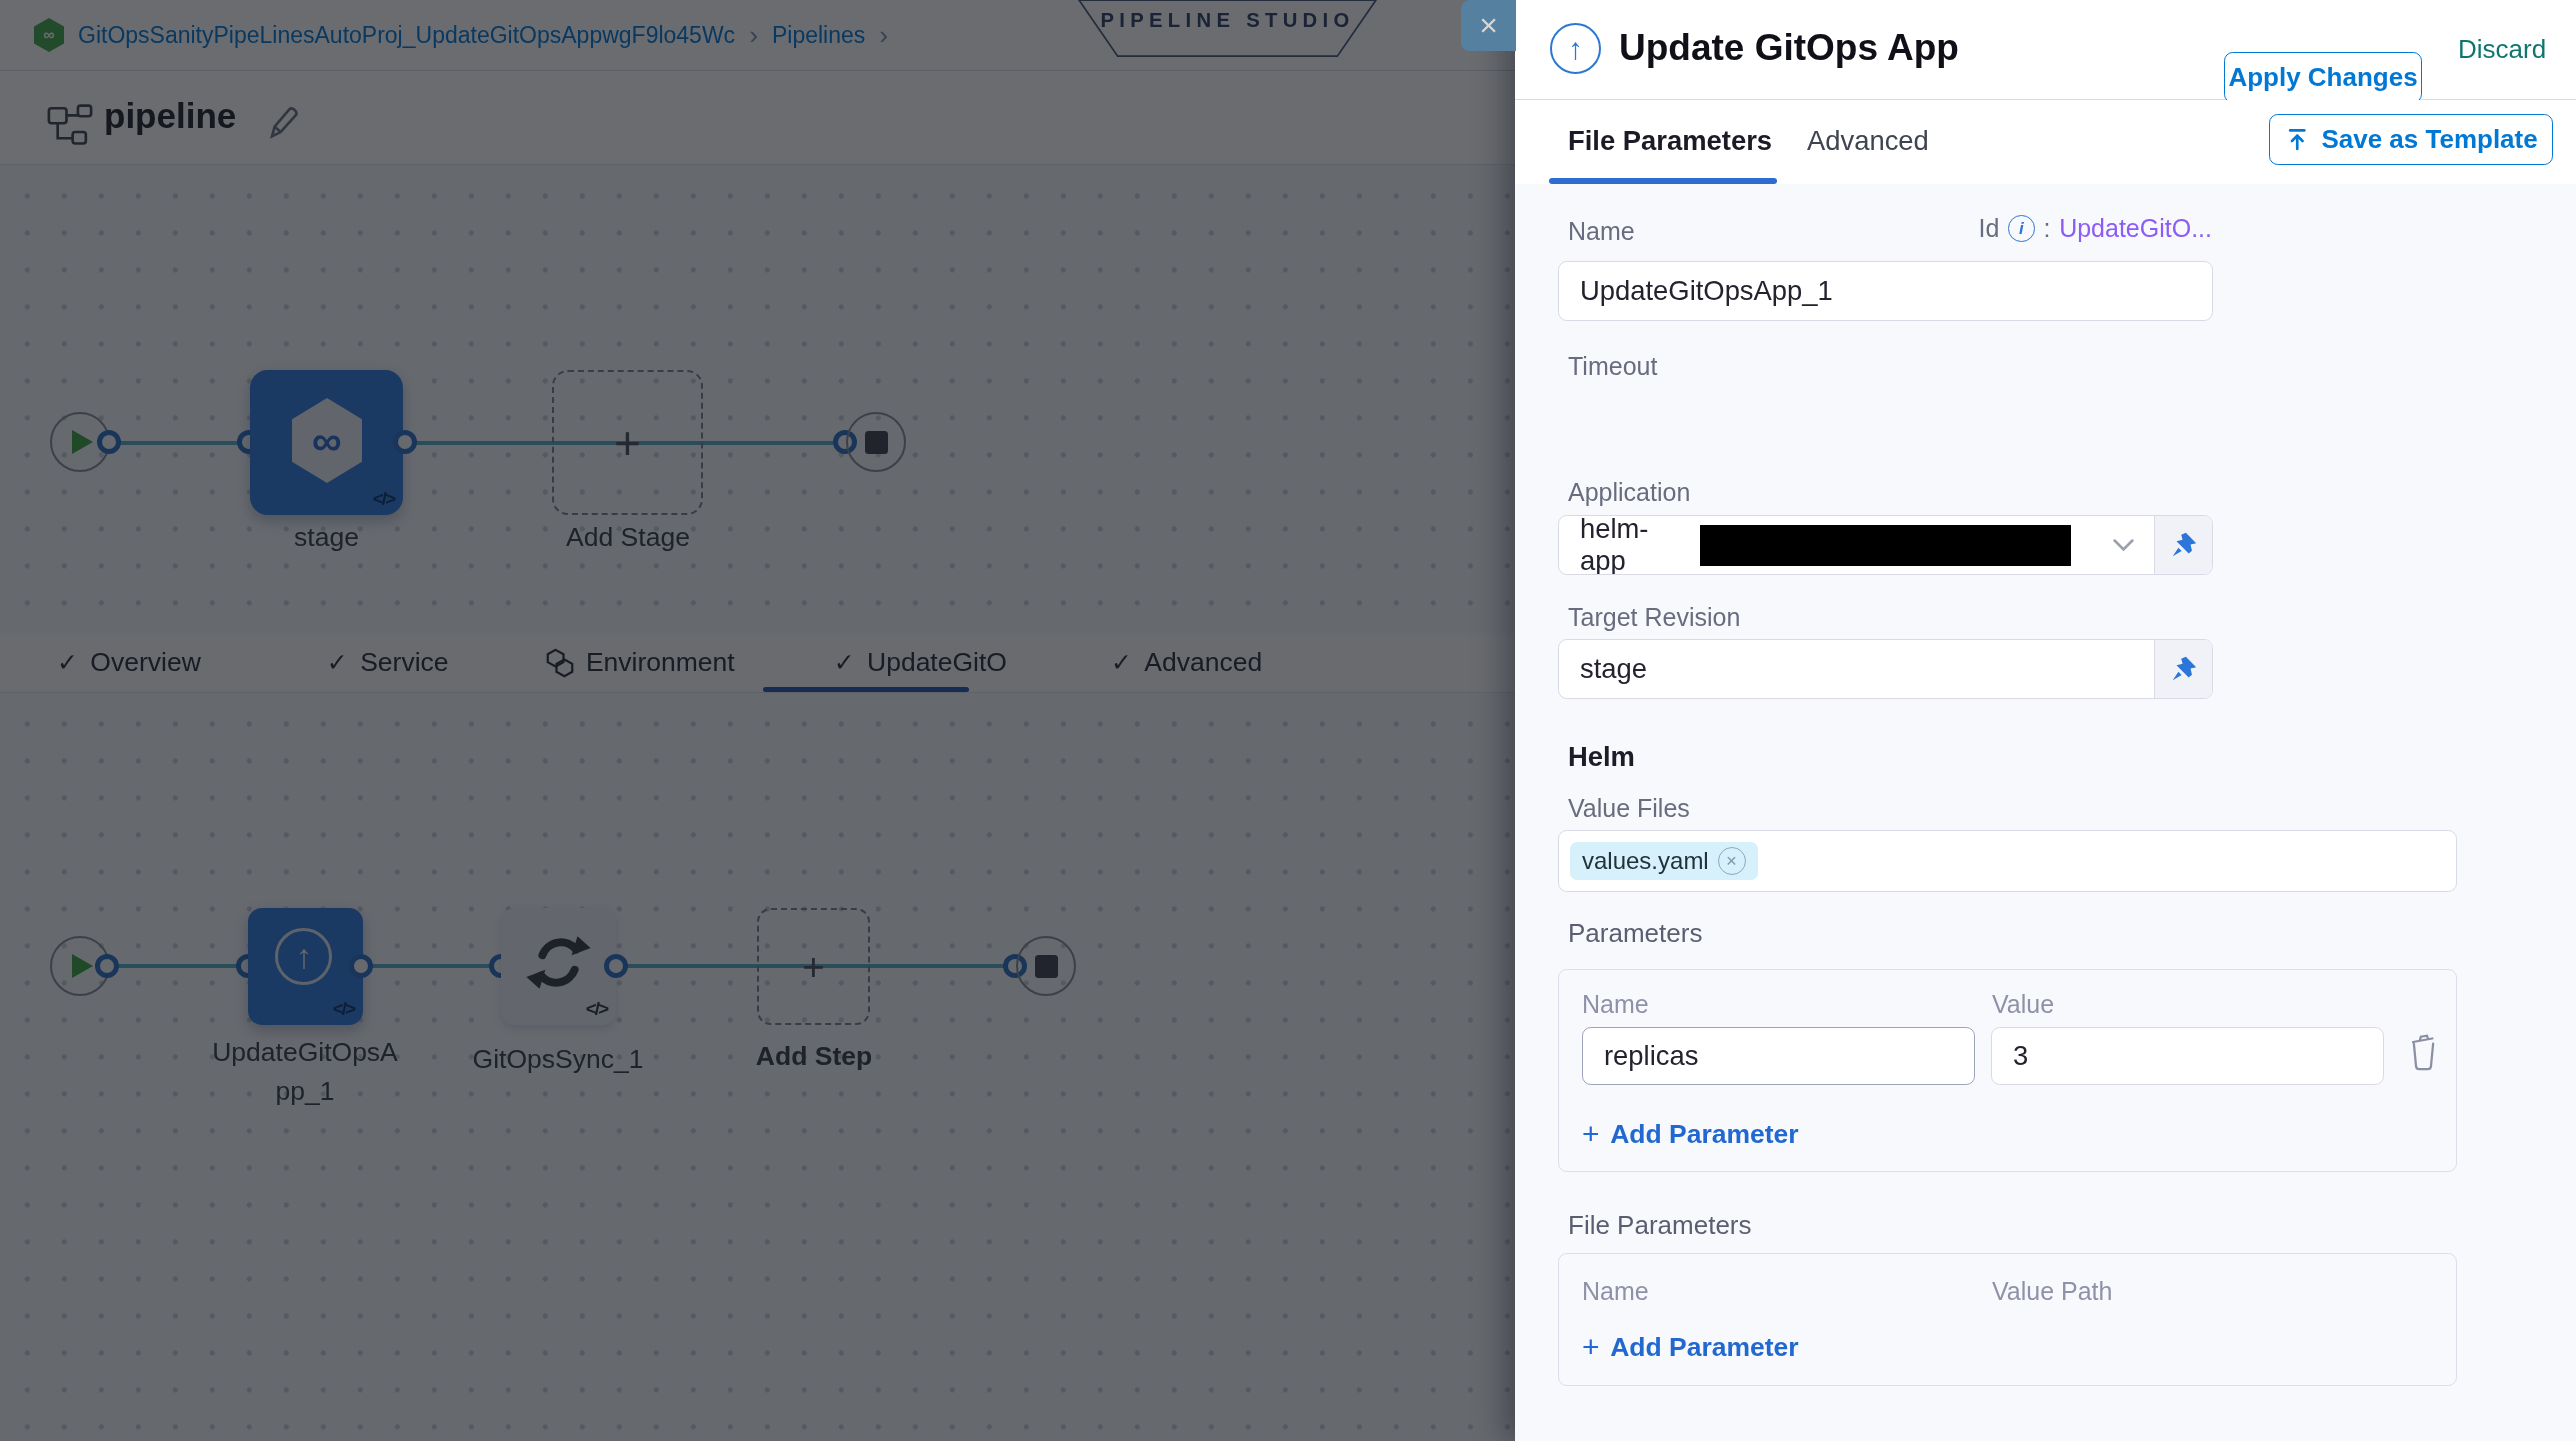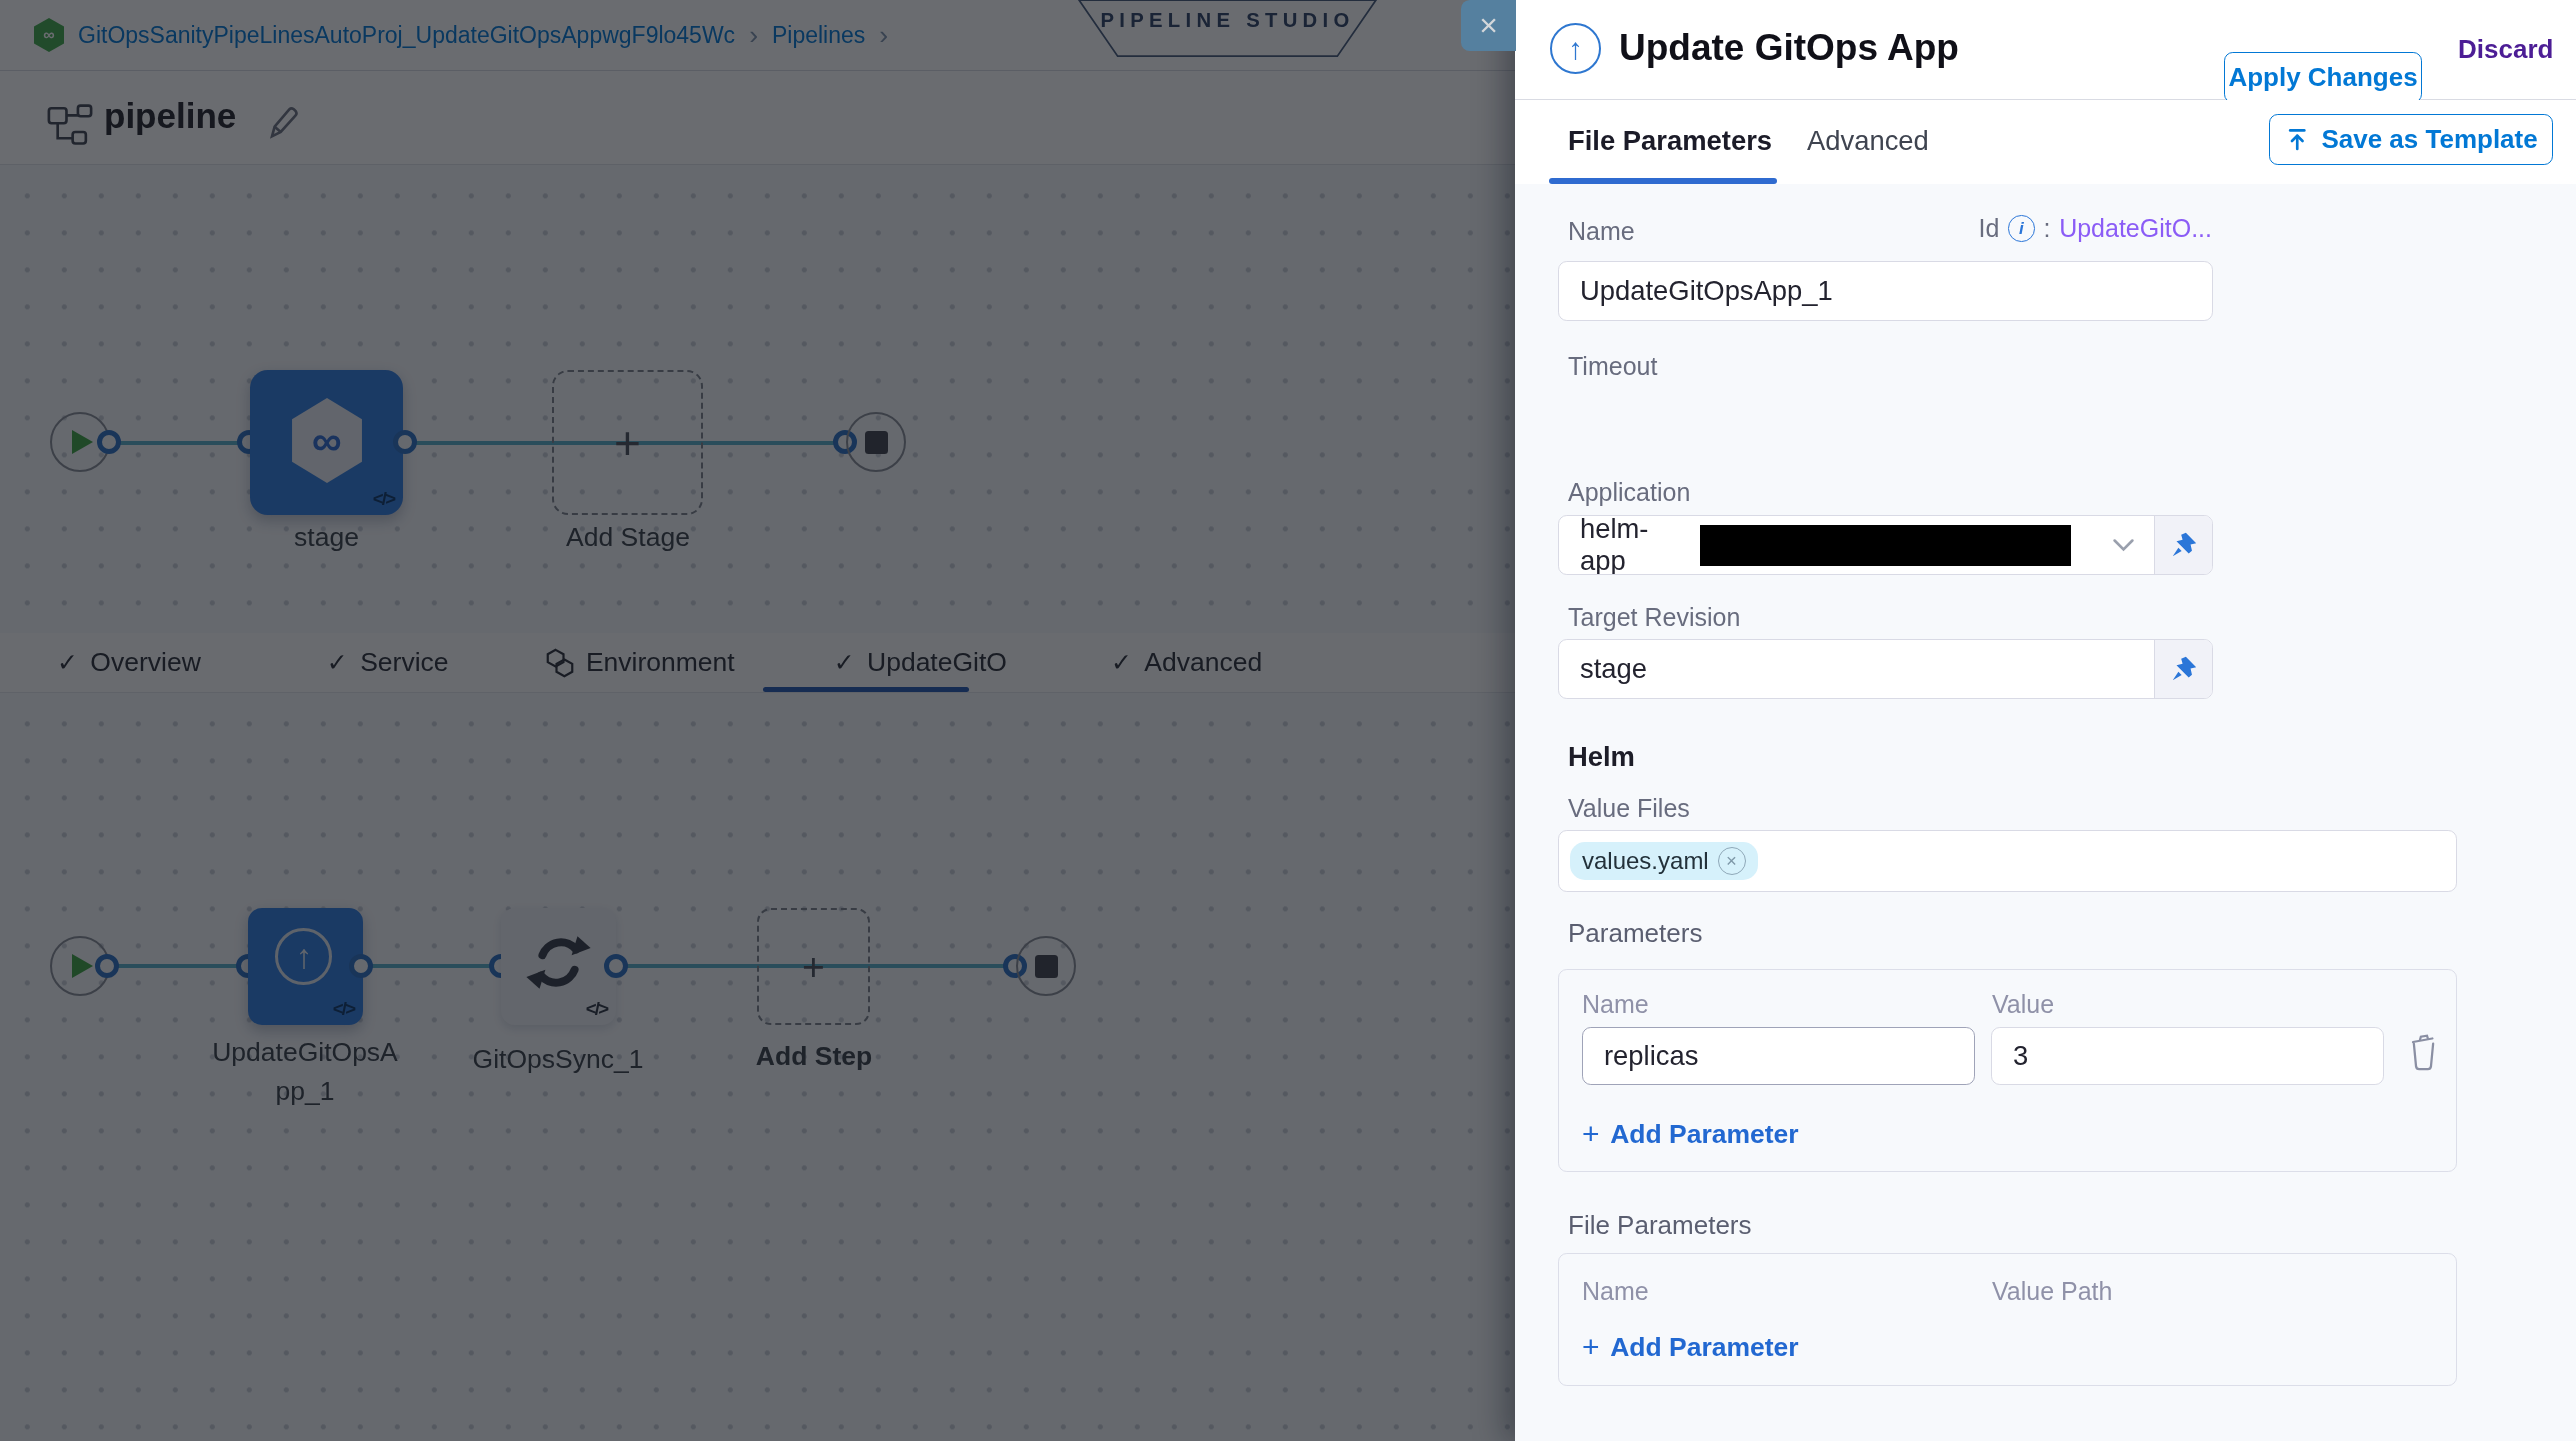--- a/index.html
+++ b/index.html
@@ -61,21 +61,21 @@
   
   .drawer-close { position:absolute; left:1461px; top:0; width:55px; height:51px; background:#55809f; border-radius:8.8px 0 0 8.8px; color:#d4d7da; font-size:32px; display:flex; align-items:center; justify-content:center; z-index:40; }
 
   
   .panel { position:absolute; left:1515px; top:0; width:1061px; height:1442px; background:#ffffff; z-index:30; box-shadow:-10.6px 0 28px rgba(10,15,25,.35); }
   .p-header { position:absolute; left:0; top:0; width:1061px; height:100px; background:#fff; border-bottom:1.8px solid #d9dbe3; }
   .p-title-icon { position:absolute; left:35px; top:23px; width:51px; height:51px; border:2.7px solid #2e77d0; border-radius:50%; color:#2e77d0; font-size:30px; display:flex; align-items:center; justify-content:center; }
   .p-title { position:absolute; left:104px; top:26.5px; font-size:37px; font-weight:bold; color:#101018; }
   .btn-outline { position:absolute; height:51px; border:1.8px solid #0278d5; border-radius:8.8px; background:#fff; color:#0278d5; font-size:26px; font-weight:bold; display:flex; align-items:center; justify-content:center; gap:10.6px; }
   .apply-btn { left:709px; top:24px; width:198px;margin-top:28px; }
-  .discard-link { position:absolute; left:943px; top:34px; font-size:26px; font-weight:bold; color:#4c1d95; }
+  .discard-link { position:absolute; left:943px; top:34px; font-size:26px; font-weight:normal; color:#0f766e; }
 
   .p-tabs { position:absolute; left:0; top:100px; width:1061px; height:84px; background:#fff; }
   .p-tab-active { position:absolute; left:53px; top:25px; font-size:27.4px; font-weight:bold; color:#1b1b28; }
   .p-tab { position:absolute; left:292px; top:25px; font-size:27.4px; color:#3f4450; }
   .p-tab-underline { position:absolute; left:34px; top:78px; width:228px; height:6.2px; background:#2f6bd0; border-radius:3.5px; }
   .save-template { left:754px; top:14px; width:284px; }
 
   .p-body { position:absolute; left:0; top:184px; width:1061px; height:1258px; background:#f7f9fc; }
 
   .flabel { position:absolute; font-size:25px; color:#686c7e; }
@@ -87,21 +87,21 @@
   .redact { display:inline-block; width:398px; height:41px; background:#000; margin-left:14px; }
   .chev { display:flex; align-items:center; justify-content:center; width:62px; }
 
   .idrow { position:absolute; display:flex; align-items:center; gap:8.8px; font-size:25px; }
   .id-label { color:#686c7e; }
   .id-info { width:26.5px; height:26.5px; border:1.8px solid #2b76d8; border-radius:50%; color:#2b76d8; font-size:17px; display:flex; align-items:center; justify-content:center; font-style:italic; font-weight:bold; }
   .id-val { color:#8b5cf6; }
 
   .heading { position:absolute; font-size:27.4px; font-weight:bold; color:#1d1d28; }
 
-  .chip { display:flex; align-items:center; gap:8.8px; background:#d6f1fb; border-radius:15px; padding:5.3px 12.4px; font-size:24px; color:#23313a; }
+  .chip { display:flex; align-items:center; gap:8.8px; background:#d6f1fb; border-radius:7px; padding:5.3px 12.4px; font-size:24px; color:#23313a; }
   .chip-x { width:28px; height:28px; border:1.8px solid #8fa8b8; border-radius:50%; color:#7e98a8; font-size:18.6px; display:flex; align-items:center; justify-content:center; }
 
   .card { position:absolute; border:1.8px solid #dcdee9; border-radius:8.8px; }
   .thead { position:absolute; font-size:25px; color:#8f91a8; }
   .add-param { position:absolute; display:flex; align-items:center; gap:10.6px; font-size:26.5px; font-weight:bold; color:#2268d1; }
   .add-plus { font-size:30px; font-weight:normal; }
   .trash { position:absolute; }
 
   svg { display:block; }
 </style>

